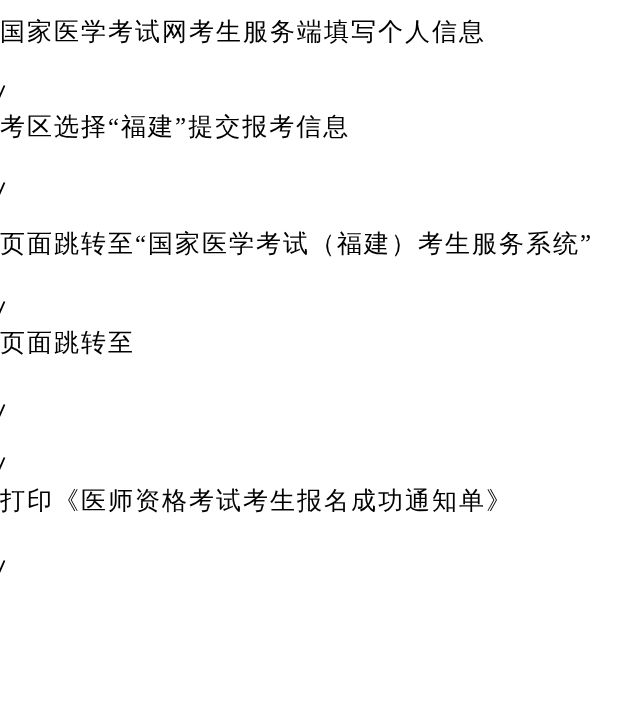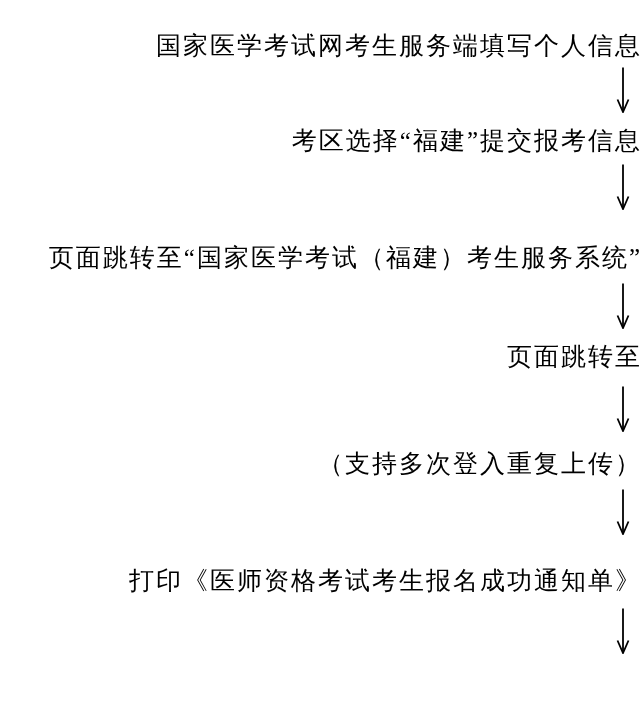--- a/index.html
+++ b/index.html
@@ -11,22 +11,22 @@
       position: relative;
       width: 642px;
       height: 722px;
       background: #ffffff;
       overflow: hidden;
       font-family: "Liberation Serif", "DejaVu Serif", serif;
     }
     .flow {
       display: flex;
       flex-direction: column;
-      align-items: flex-end;
-      padding-top: 28px;
+      align-items: flex-start;
+      padding-top: 14px;
     }
     .step {
       color: #000000;
       font-size: 25px;
       line-height: 36px;
       height: 36px;
       letter-spacing: 2px;
       white-space: nowrap;
       text-align: center;
     }
@@ -65,28 +65,27 @@
     </svg>
 
     <div class="step" style="margin-top:10px">页面跳转至</div>
 
     <svg class="arrow" style="margin-top:11px" width="18" height="46" viewBox="0 0 18 46">
       <line x1="9" y1="0.5" x2="9" y2="44.5" stroke="#000000" stroke-width="1.8"></line>
       <polyline points="3.5,32.5 9,45 14.5,32.5" fill="none" stroke="#000000" stroke-width="1.8"></polyline>
     </svg>
 
 
-    <div class="step" style="margin-top:14px">（支持多次登入重复上传）</div>
 
     <svg class="arrow" style="margin-top:7px" width="18" height="46" viewBox="0 0 18 46">
       <line x1="9" y1="0.5" x2="9" y2="44.5" stroke="#000000" stroke-width="1.8"></line>
       <polyline points="3.5,32.5 9,45 14.5,32.5" fill="none" stroke="#000000" stroke-width="1.8"></polyline>
     </svg>
 
-    <div class="step" style="margin-top:28px">打印《医师资格考试考生报名成功通知单》</div>
+    <div class="step" style="margin-top:12px">打印《医师资格考试考生报名成功通知单》</div>
 
     <svg class="arrow" style="margin-top:9px" width="18" height="46" viewBox="0 0 18 46">
       <line x1="9" y1="0.5" x2="9" y2="44.5" stroke="#000000" stroke-width="1.8"></line>
       <polyline points="3.5,32.5 9,45 14.5,32.5" fill="none" stroke="#000000" stroke-width="1.8"></polyline>
     </svg>
 
 
   </div>
 </div>
 

